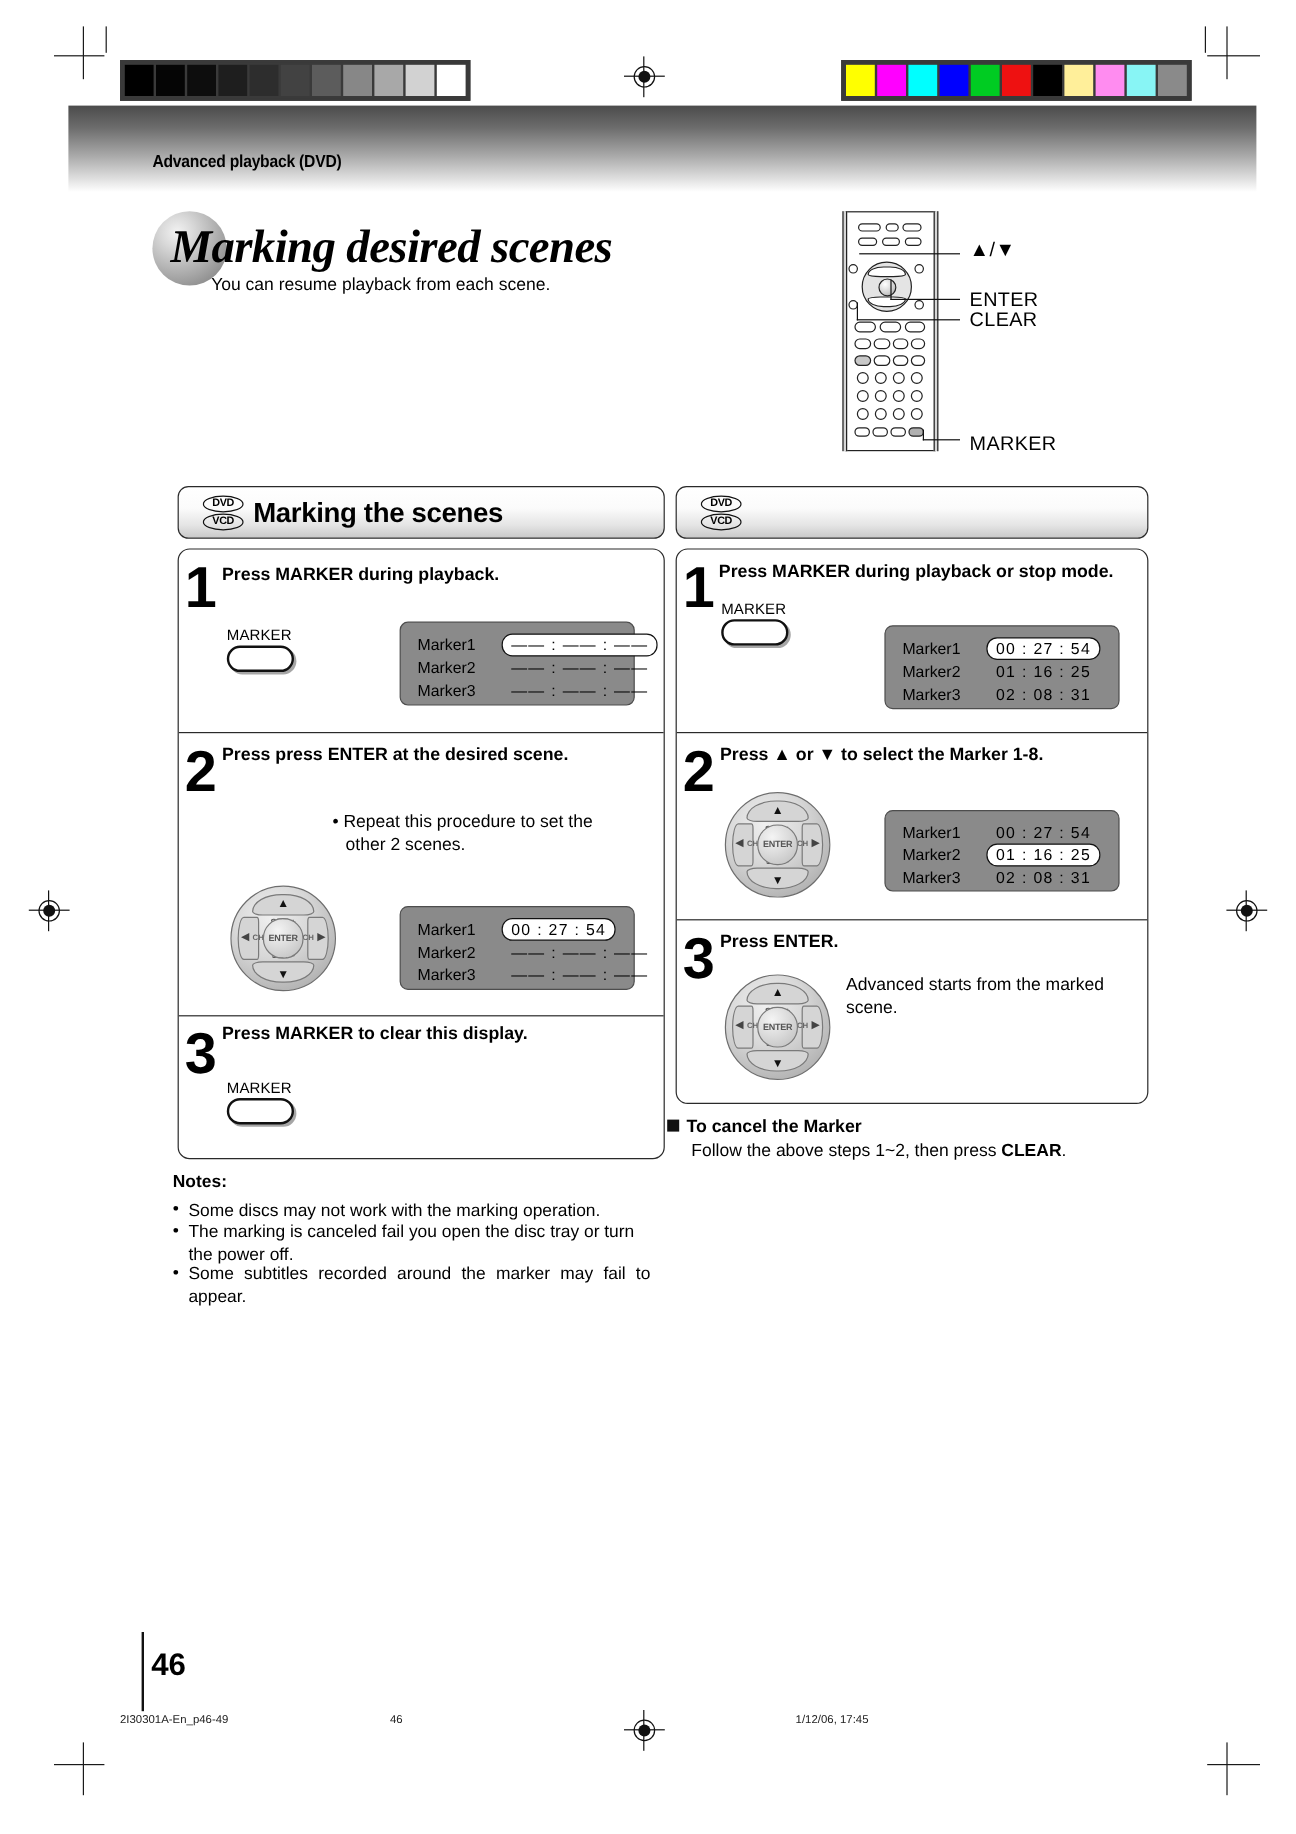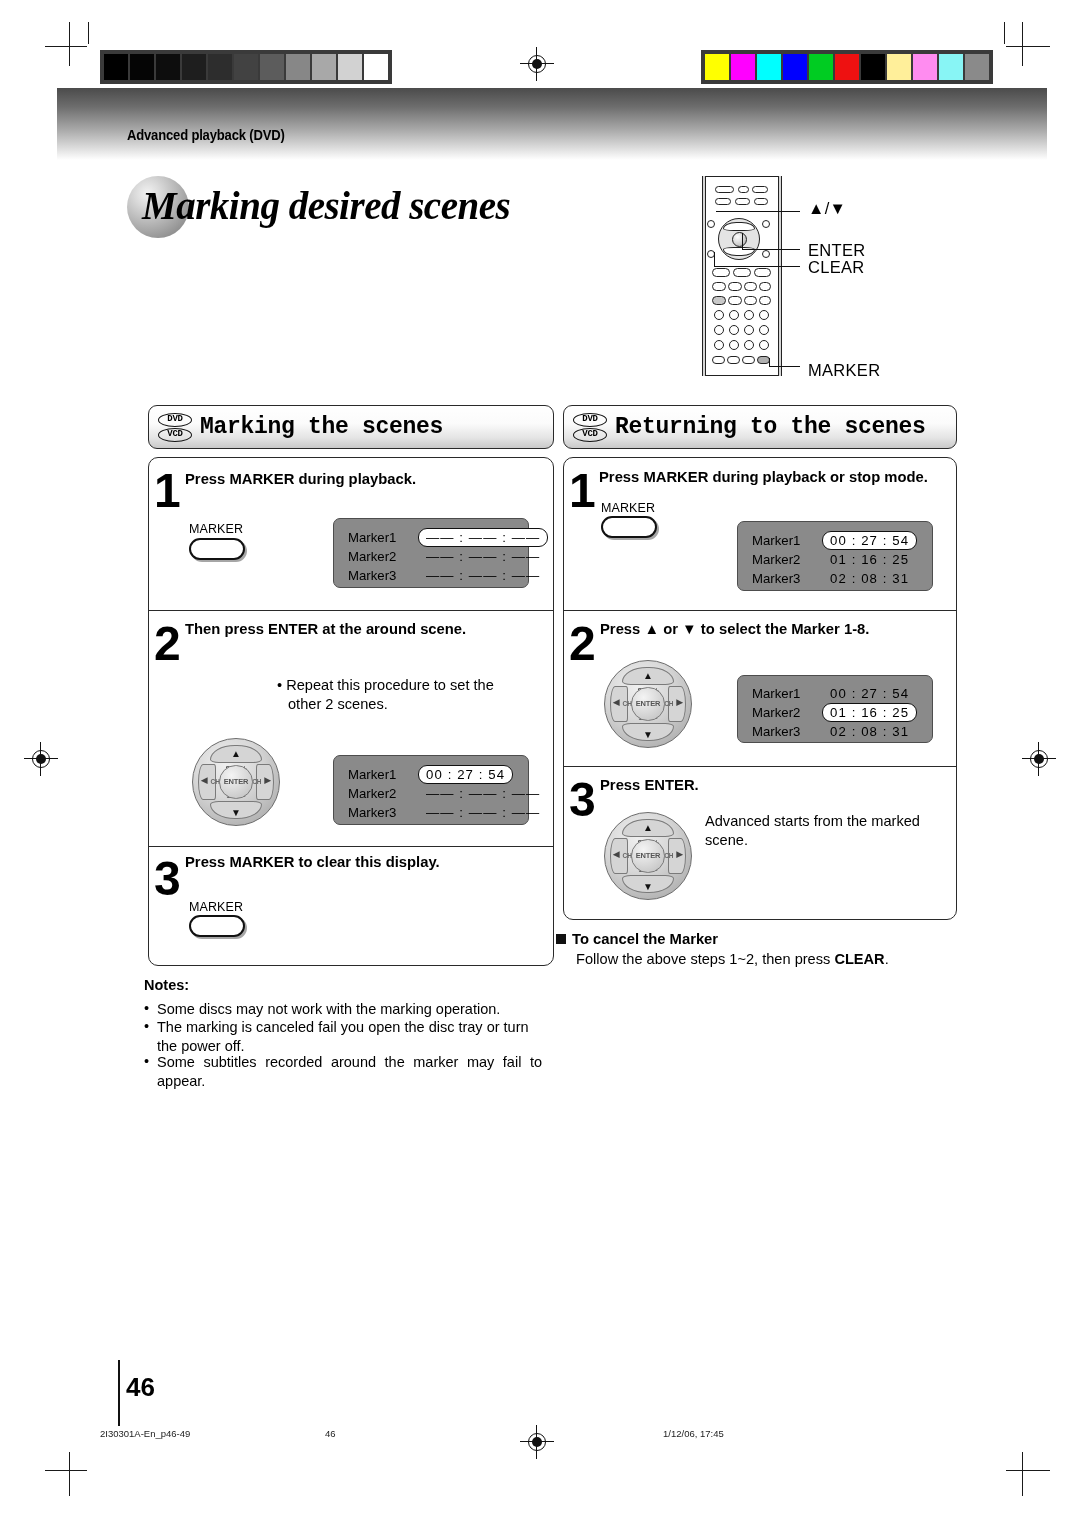--- a/index.html
+++ b/index.html
@@ -100,21 +100,21 @@
   .callout-line { position: absolute; background: #111; height: 1.3px; }
   .callout-txt {
     position: absolute; font-size: 16.5px; font-weight: normal; letter-spacing: 0.3px;
     font-family: "Liberation Sans", sans-serif;
   }
 
   
   .sect-head {
     position: absolute; height: 44px; border: 1.3px solid #2a2a2a; border-radius: 9px;
     background: linear-gradient(to bottom, #ffffff 0%, #fbfbfb 42%, #e4e4e4 76%, #c9c9c9 100%);
-    display: flex; align-items: center; padding-left: 9px; font-family: Liberation Mono, monospace;
+    display: flex; align-items: center; padding-left: 20px;
   }
   .sect-head h2 {
     margin: 0 0 0 8px; font-size: 23px; font-weight: bold; letter-spacing: -0.3px;
   }
   .disc-badges { display: flex; flex-direction: column; gap: 1px; }
   .badge {
     width: 34px; height: 14px; border: 1.4px solid #111; border-radius: 50%;
     display: flex; align-items: center; justify-content: center;
     font-size: 9px; font-weight: bold; letter-spacing: -0.3px; line-height: 1;
   }
@@ -269,20 +269,21 @@
     <div class="sw" style="background: rgb(136, 245, 245);"></div>
     <div class="sw" style="background: rgb(138, 138, 138);"></div>
   </div>
 
 <div class="header-band"></div>
 <div class="header-title">Advanced playback (DVD)</div>
 
 <div class="title-bullet"></div>
 <div class="main-title">Marking desired scenes</div>
 <div class="intro">
+  <div>You can resume playback from each scene.</div>
 </div>
 
 <div class="remote">
   <div class="body"></div>
   <div class="rail-l"></div>
   <div class="rail-r"></div>
 
   <div class="btn" style="left:21px;top:10px;width:19px;height:7px;"></div>
   <div class="btn" style="left:44px;top:10px;width:11px;height:7px;"></div>
   <div class="btn" style="left:58px;top:10px;width:16px;height:7px;"></div>
@@ -349,21 +350,20 @@
     <div class="badge">VCD</div>
   </div>
   <h2>Marking the scenes</h2>
 </div>
 
 <div class="sect-head" style="left:563px;top:405px;width:394px;">
   <div class="disc-badges">
     <div class="badge">DVD</div>
     <div class="badge">VCD</div>
   </div>
-  <h2>Returning to the scenes</h2>
 </div>
 
 <div class="panel" style="left:148px;top:457px;width:406px;height:509px;"></div>
 <div class="divider" style="left:149px;top:610px;width:404px;"></div>
 <div class="divider" style="left:149px;top:846px;width:404px;"></div>
 
 <div class="step-num" style="left:154px;top:467px;">1</div>
 <div class="step-txt" style="left:185px;top:470px;width:340px;">Press MARKER during playback.</div>
 <div class="keylabel" style="left:189px;top:522px;">MARKER</div>
 <div class="keycap" style="left:189px;top:538px;"></div>
@@ -378,21 +378,21 @@
     <span class="osd-time">—— : —— : ——</span>
   </div>
   <div class="osd-row" style="left:14px;top:47px;">
     <span class="osd-label">Marker3</span>
     <span class="osd-time">—— : —— : ——</span>
   </div>
 </div>
 
 <div class="step-num" style="left:154px;top:620px;">2</div>
 <div class="step-txt" style="left:185px;top:620px;width:350px;">
-  <div>Then press ENTER at the around scene.</div>
+  <div>Press press ENTER at the desired scene.</div>
 </div>
 <div class="body-txt" style="left:277px;top:676px;width:250px;">
   <div>• Repeat this procedure to set the</div>
   <div style="margin-left:11px;">other 2 scenes.</div>
 </div>
 
 <div class="dpad" style="left:192px;top:738px;width:88px;height:88px;">
   <div class="disc"></div>
   <div class="arm arm-up"></div>
   <div class="arm arm-dn"></div>

